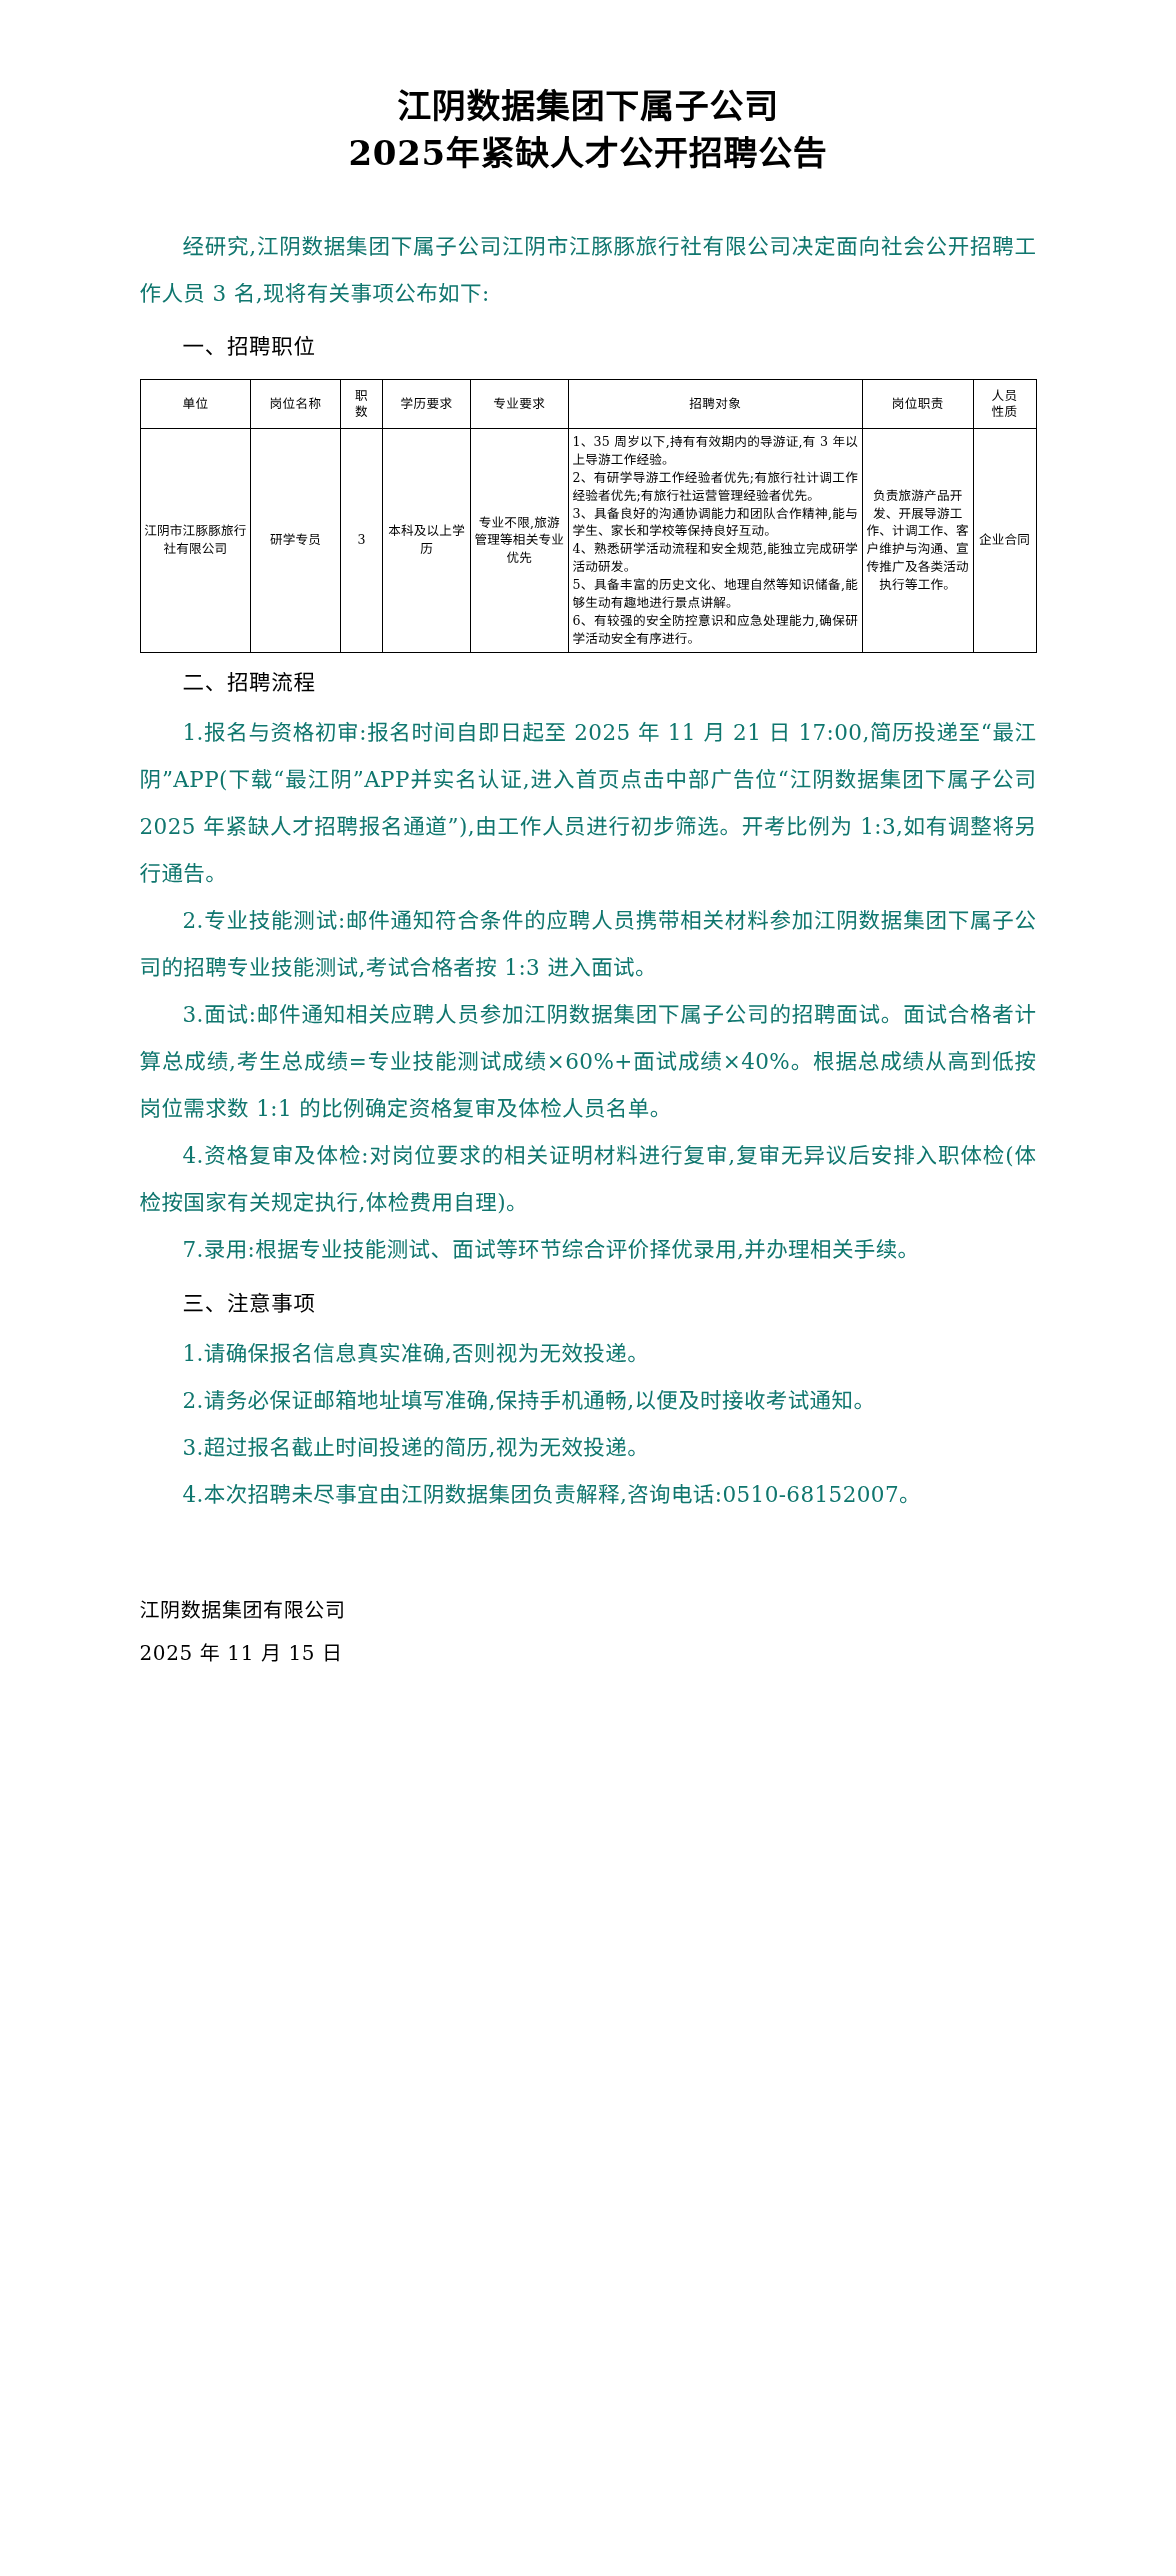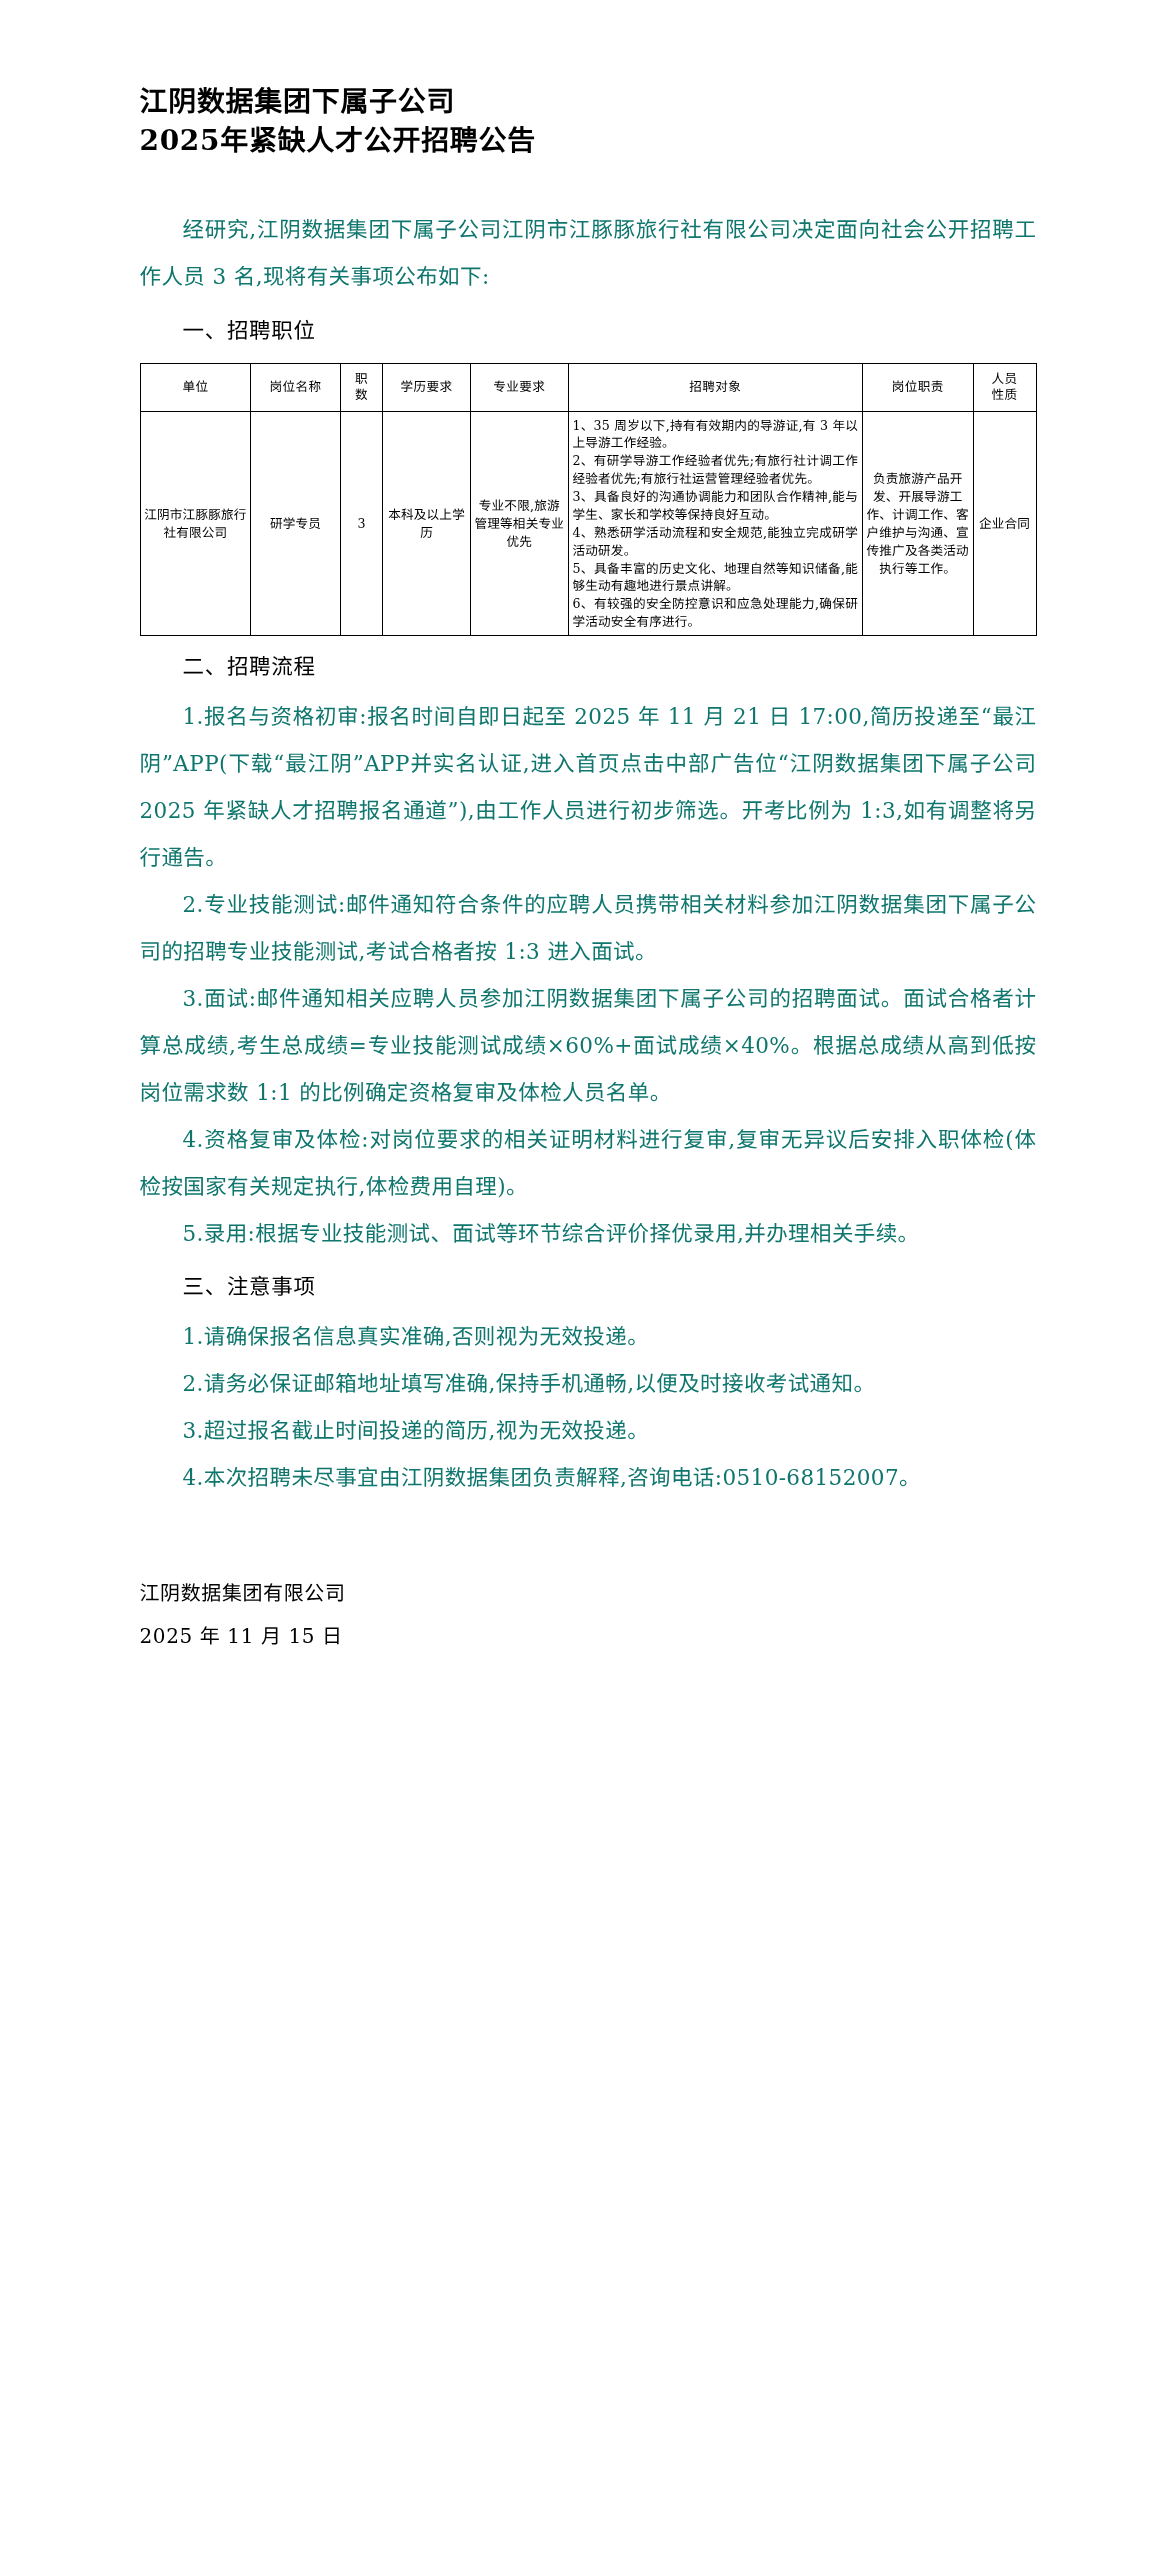--- a/index.html
+++ b/index.html
@@ -25,23 +25,24 @@
   }
 
   .content {
     width: 897px;
     margin: 0 auto;
     padding-top: 83px;
   }
 
   
   .doc-title {
+    text-align: center;
     font-family: "DejaVu Serif", "Liberation Serif", serif;
     font-weight: bold;
-    font-size: 28px;
+    font-size: 34px;
     line-height: 1.38;
     letter-spacing: 0.7px;
     color: #000;
     margin: 0 0 46px 0;
   }
   .doc-title .line { display: block; }
 
   
   .para {
     font-family: "DejaVu Serif", "Liberation Serif", serif;
@@ -202,21 +203,21 @@
           </tr>
         </tbody>
       </table>
     </div>
 
     <h2 class="section-head">二、招聘流程</h2>
     <p class="para indent">1.报名与资格初审:报名时间自即日起至 2025 年 11 月 21 日 17:00,简历投递至“最江阴”APP(下载“最江阴”APP并实名认证,进入首页点击中部广告位“江阴数据集团下属子公司2025 年紧缺人才招聘报名通道”),由工作人员进行初步筛选。开考比例为 1:3,如有调整将另行通告。</p>
     <p class="para indent">2.专业技能测试:邮件通知符合条件的应聘人员携带相关材料参加江阴数据集团下属子公司的招聘专业技能测试,考试合格者按 1:3 进入面试。</p>
     <p class="para indent">3.面试:邮件通知相关应聘人员参加江阴数据集团下属子公司的招聘面试。面试合格者计算总成绩,考生总成绩=专业技能测试成绩×60%+面试成绩×40%。根据总成绩从高到低按岗位需求数 1:1 的比例确定资格复审及体检人员名单。</p>
     <p class="para indent">4.资格复审及体检:对岗位要求的相关证明材料进行复审,复审无异议后安排入职体检(体检按国家有关规定执行,体检费用自理)。</p>
-    <p class="para indent">5.录用:根据专业技能测试、面试等环节综合评价择优录用,并办理相关手续。</p>
+    <p class="para indent">7.录用:根据专业技能测试、面试等环节综合评价择优录用,并办理相关手续。</p>
 
     <h2 class="section-head">三、注意事项</h2>
     <p class="para indent">1.请确保报名信息真实准确,否则视为无效投递。</p>
     <p class="para indent">2.请务必保证邮箱地址填写准确,保持手机通畅,以便及时接收考试通知。</p>
     <p class="para indent">3.超过报名截止时间投递的简历,视为无效投递。</p>
     <p class="para indent">4.本次招聘未尽事宜由江阴数据集团负责解释,咨询电话:0510-68152007。</p>
 
     <div class="signature">
       <span class="sig-line">江阴数据集团有限公司</span>
       <span class="sig-line sig-date">2025 年 11 月 15 日</span>

